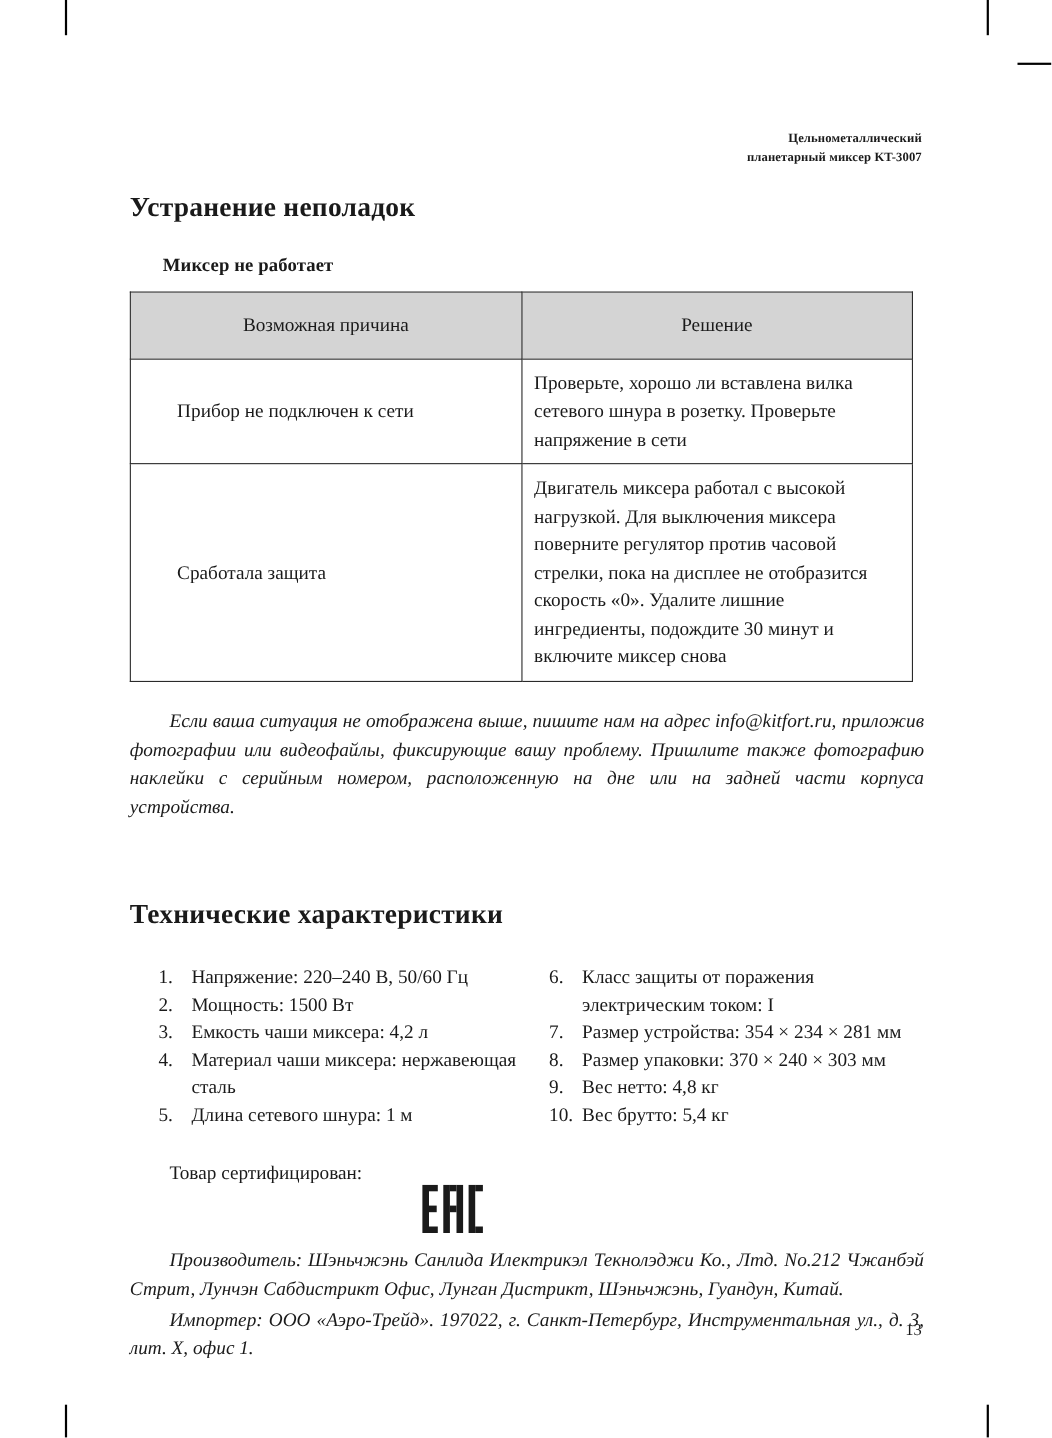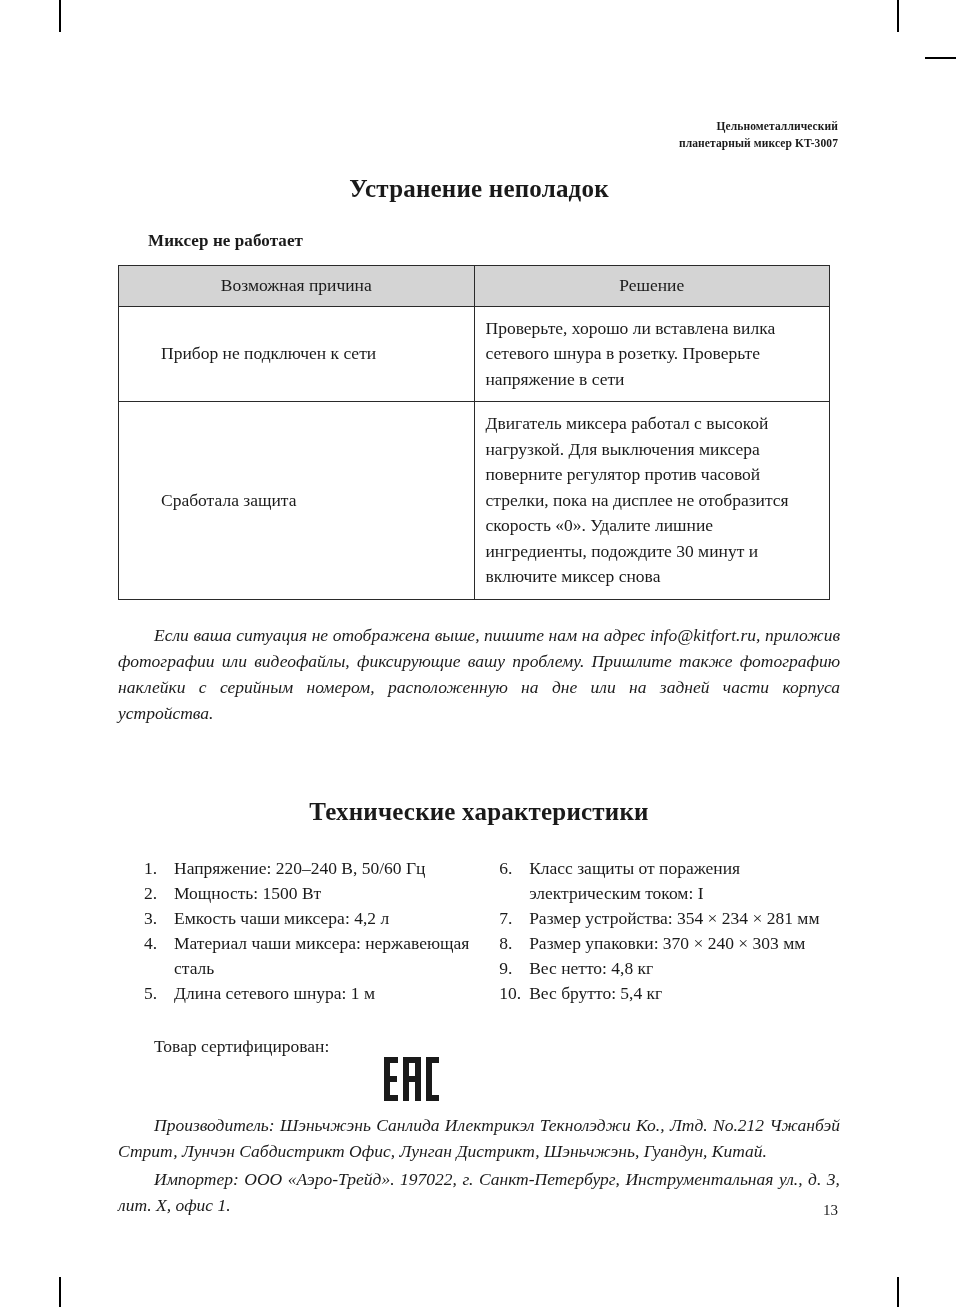--- a/index.html
+++ b/index.html
@@ -44,21 +44,21 @@
   .content {
     position: absolute;
     left: 118px;
     top: 175px;
     width: 722px;
   }
 
   h1.section-title {
     font-size: 25px;
     font-weight: bold;
-    text-align: center;
+    text-align: left;
     margin: 0 0 28px 0;
     letter-spacing: 0.2px;
   }
 
   h2.sub-title {
     font-size: 17px;
     font-weight: bold;
     margin: 0 0 14px 30px;
     letter-spacing: 0.1px;
   }
@@ -74,21 +74,21 @@
   table.trouble td {
     border: 1.5px solid #2a2a2a;
     font-size: 17.5px;
     line-height: 25.5px;
     vertical-align: middle;
     font-weight: normal;
   }
   table.trouble th {
     background: #d4d4d4;
     text-align: center;
-    padding: 7px 8px;
+    padding: 17px 8px;
   }
   table.trouble td {
     padding: 9px 11px;
   }
   table.trouble td.cause {
     width: 355px;
     padding-left: 42px;
   }
 
   

